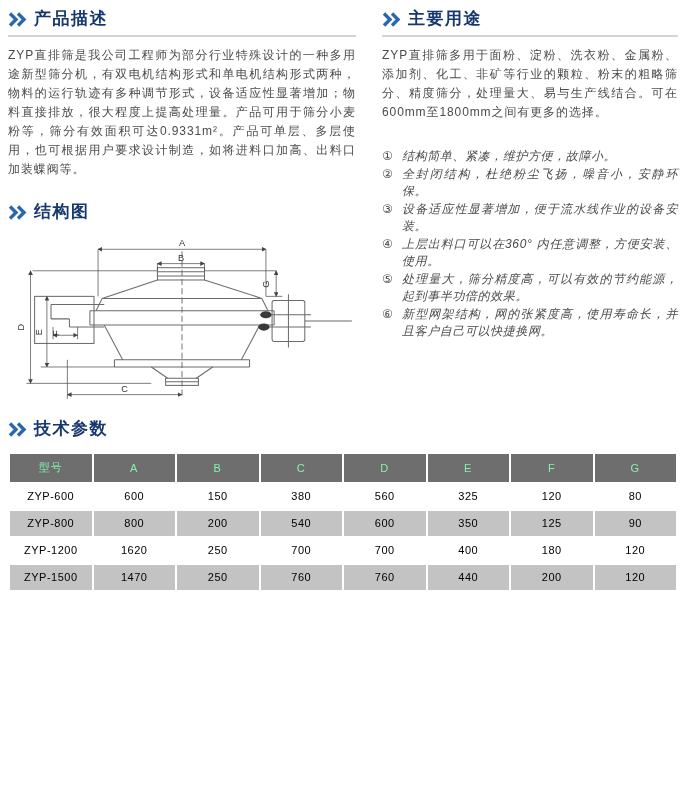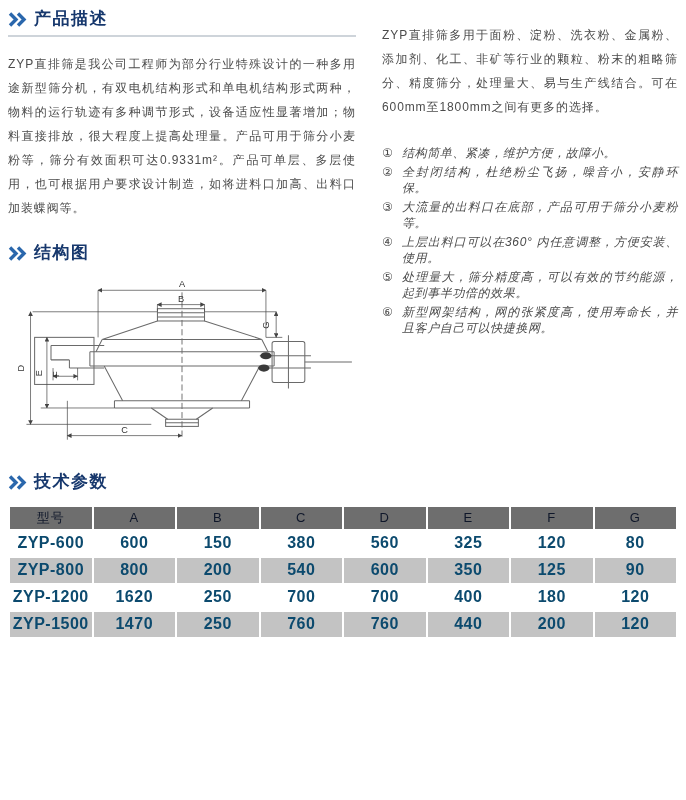--- a/index.html
+++ b/index.html
@@ -24,48 +24,48 @@
     padding: 2px 0 6px 0;
   }
   .section-head.underlined { border-bottom: 2px solid #ced4da; }
   .section-title {
     font-size: 17px; font-weight: bold; color: #17386d;
     letter-spacing: 1.5px; line-height: 1.1;
   }
   .chev { flex: 0 0 auto; display: block; }
 
   .para {
-    margin-top: 15px;
-    font-size: 12px; line-height: 24px; letter-spacing: 0.9px;
+    margin-top: 9px;
+    font-size: 12px; line-height: 19px; letter-spacing: 0.9px;
     color: #4b4b4b; text-align: justify;
   }
 
   .features { margin-top: 10px; }
   .feature {
     display: flex; align-items: flex-start;
     font-size: 12px; line-height: 16.5px; letter-spacing: 0.6px;
     color: #4b4b4b; margin-bottom: 2px;
   }
   .feature-num { flex: 0 0 20px; }
   .feature-text { flex: 1; text-align: justify; font-style: italic; }
 
   .diagram { width: 100%; height: auto; margin-top: 10px; display: block; }
 
-  .tech-section { margin-top: 24px; }
+  .tech-section { margin-top: 12px; }
   .params-table {
     width: 100%; border-collapse: separate; border-spacing: 2px;
     margin-top: 7px; table-layout: fixed;
   }
   .params-table th {
-    background: #6e6e6e; color: #0f172a; font-weight: normal;
-    font-size: 13px; height: 22px; letter-spacing: 1px; text-align: center;
+    background: #6e6e6e; color: #86efac; font-weight: normal;
+    font-size: 11px; height: 28px; letter-spacing: 1px; text-align: center;
   }
   .params-table td {
-    background: #ffffff; text-align: center; font-size: 16px;
-    color: #0c4a6e; height: 25px; letter-spacing: 0.5px; font-weight: bold;
+    background: #ffffff; text-align: center; font-size: 11px;
+    color: #000000; height: 25px; letter-spacing: 0.5px;
   }
   .params-table tbody tr:nth-child(even) td { background: #c3c3c3; }
 </style>
 </head>
 <body>
 
 <div class="page">
 
   <div class="columns">
 
@@ -154,37 +154,44 @@
             <text x="50" y="94" transform="rotate(-90 50 94)">F</text>
             <text x="255" y="46" transform="rotate(-90 255 46)">G</text>
           </g>
         </svg>
       </div>
     </div>
 
     <div class="col-right">
 
       <div class="section">
+        <div class="section-head underlined">
+          <svg class="chev" width="19" height="15" viewBox="0 0 19 15">
+            <path d="M2 1.5 L8 7.5 L2 13.5" fill="none" stroke="#2a67ac" stroke-width="3.4"></path>
+            <path d="M10 1.5 L16 7.5 L10 13.5" fill="none" stroke="#2a67ac" stroke-width="3.4"></path>
+          </svg>
+          <h2 class="section-title">主要用途</h2>
+        </div>
         <p class="para">ZYP直排筛多用于面粉、淀粉、洗衣粉、金属粉、添加剂、化工、非矿等行业的颗粒、粉末的粗略筛分、精度筛分，处理量大、易与生产线结合。可在600mm至1800mm之间有更多的选择。</p>
       </div>
 
       <div class="section" style="margin-top:26px;">
 
         <div class="features">
           <div class="feature">
             <span class="feature-num">①</span>
             <span class="feature-text">结构简单、紧凑，维护方便，故障小。</span>
           </div>
           <div class="feature">
             <span class="feature-num">②</span>
             <span class="feature-text">全封闭结构，杜绝粉尘飞扬，噪音小，安静环保。</span>
           </div>
           <div class="feature">
             <span class="feature-num">③</span>
-            <span class="feature-text">大流量的出料口在底部，产品可用于筛分小麦粉等。</span>
+            <span class="feature-text">设备适应性显著增加，便于流水线作业的设备安装。</span>
           </div>
           <div class="feature">
             <span class="feature-num">④</span>
             <span class="feature-text">上层出料口可以在360° 内任意调整，方便安装、使用。</span>
           </div>
           <div class="feature">
             <span class="feature-num">⑤</span>
             <span class="feature-text">处理量大，筛分精度高，可以有效的节约能源，起到事半功倍的效果。</span>
           </div>
           <div class="feature">

